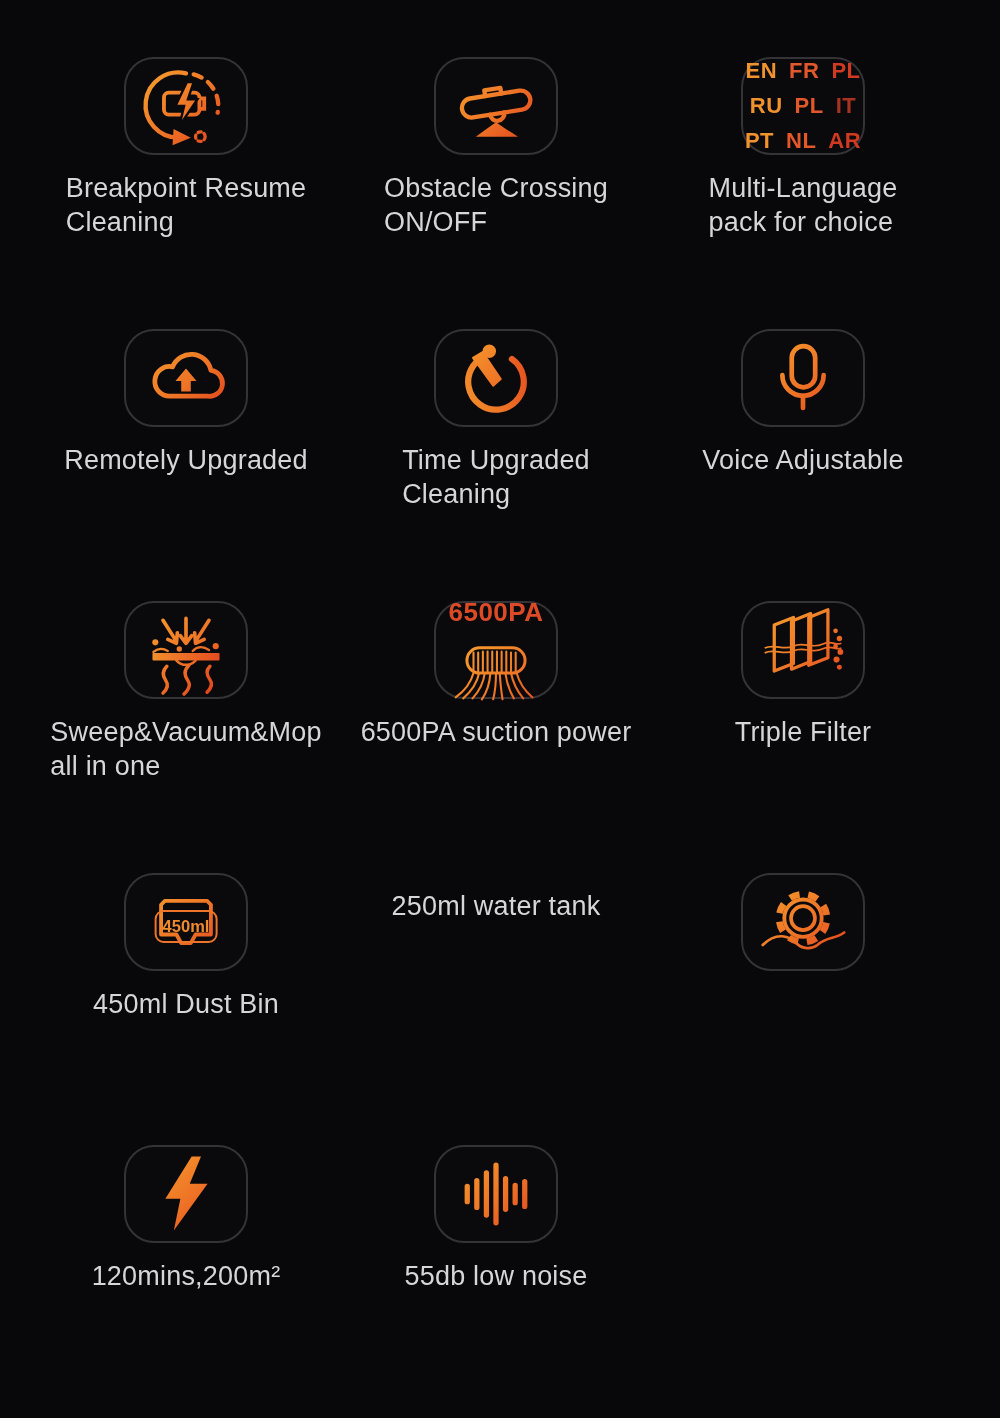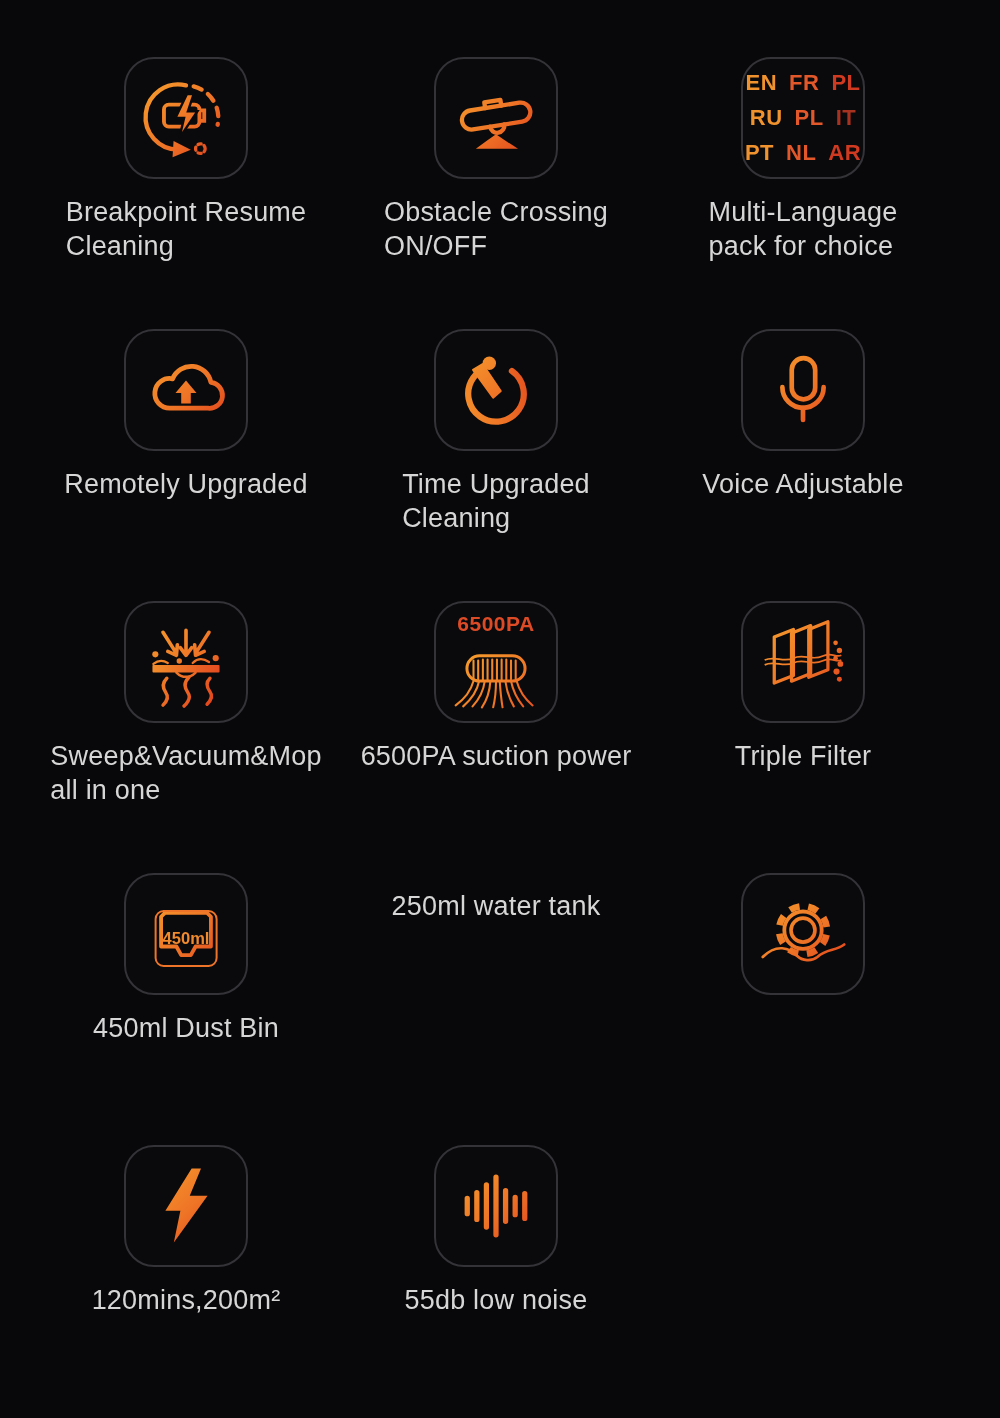--- a/index.html
+++ b/index.html
@@ -6,43 +6,43 @@
   body{width:1000px;min-height:1418px;font-family:"Liberation Sans",sans-serif;}
   .grid{
     width:1000px;box-sizing:border-box;
     padding:57px 0 0 30px;
     display:grid;
     grid-template-columns:312px 308px 306px;
     grid-auto-rows:272px;
   }
   .cell{display:flex;flex-direction:column;align-items:center;}
   .tile{
-    width:124px;height:122px;box-sizing:border-box;
+    width:124px;height:98px;box-sizing:border-box;
     border:2px solid #333338;border-radius:30px;
     background:#0a0a0c;
     display:flex;align-items:center;justify-content:center;
     position:relative;flex:0 0 auto;
   }
   .label{
     margin-top:16px;font-size:27px;line-height:34px;
     color:#d6d6d6;text-align:left;letter-spacing:.2px;
   }
   .label span{display:block;}
   .label span:empty{display:none;}
   
   .lang{display:flex;flex-direction:column;gap:9px;font-size:22px;font-weight:600;letter-spacing:.5px;}
   .lang-row{display:flex;gap:12px;justify-content:center;}
   .lco{color:#f0922e}.lcm{color:#e2582a}.lcr{color:#d03a20}.lcd{color:#a83220}
   
   .suction{display:flex;flex-direction:column;align-items:center;}
-  .suction-text{font-size:21px;font-weight:600;color:#dd4b26;letter-spacing:.5px;margin-bottom:16px;}
+  .suction-text{font-size:26px;font-weight:600;color:#dd4b26;letter-spacing:.5px;margin-bottom:16px;}
   
   .badge-450{
     position:absolute;left:50%;top:35px;transform:translateX(-50%);
-    border:2.5px solid #ed7428;border-radius:9px;padding:16px 6px;
+    border:2.5px solid #ed7428;border-radius:9px;padding:4px 6px;
     font-size:16.5px;font-weight:600;color:#f08a2e;line-height:21px;white-space:nowrap;
   }
   .badge-250{
     position:absolute;left:50%;top:49px;transform:translateX(-50%);
     font-size:19px;font-weight:600;color:#ef8a2c;white-space:nowrap;
   }
   svg{display:block;}
 </style>
 </head>
 <body>

